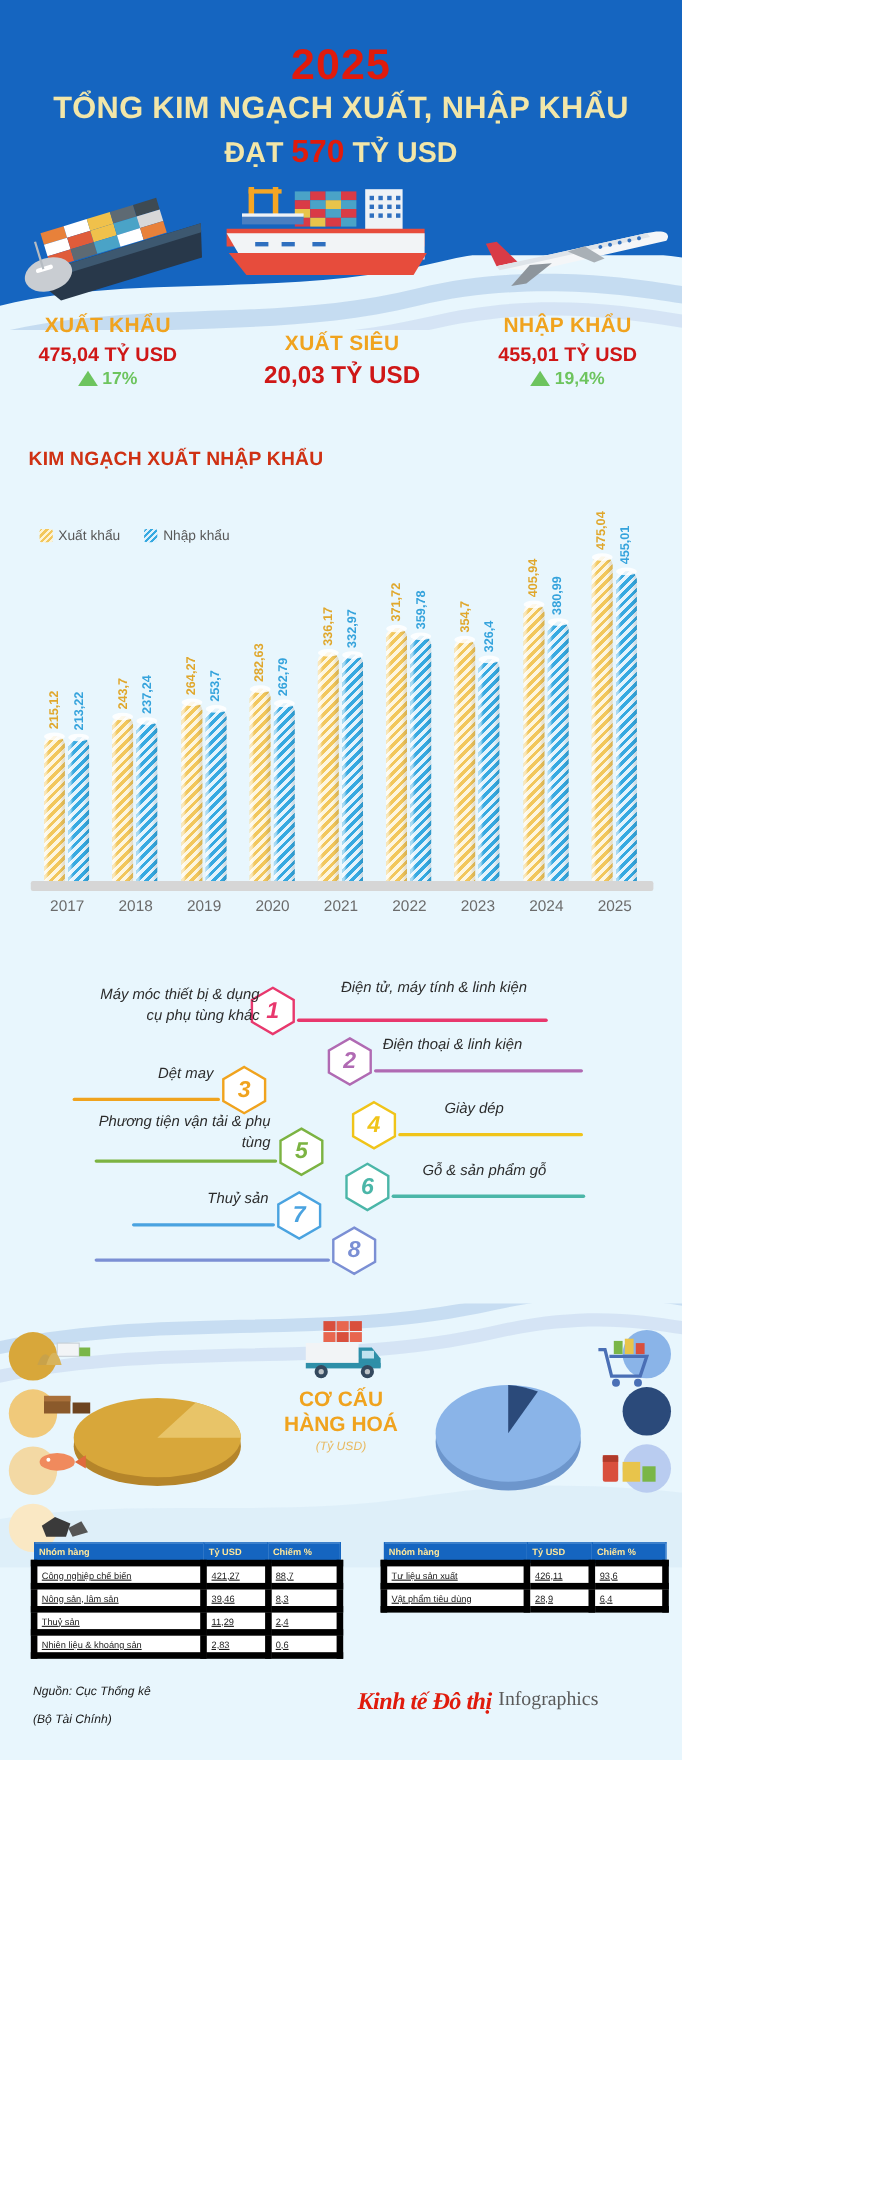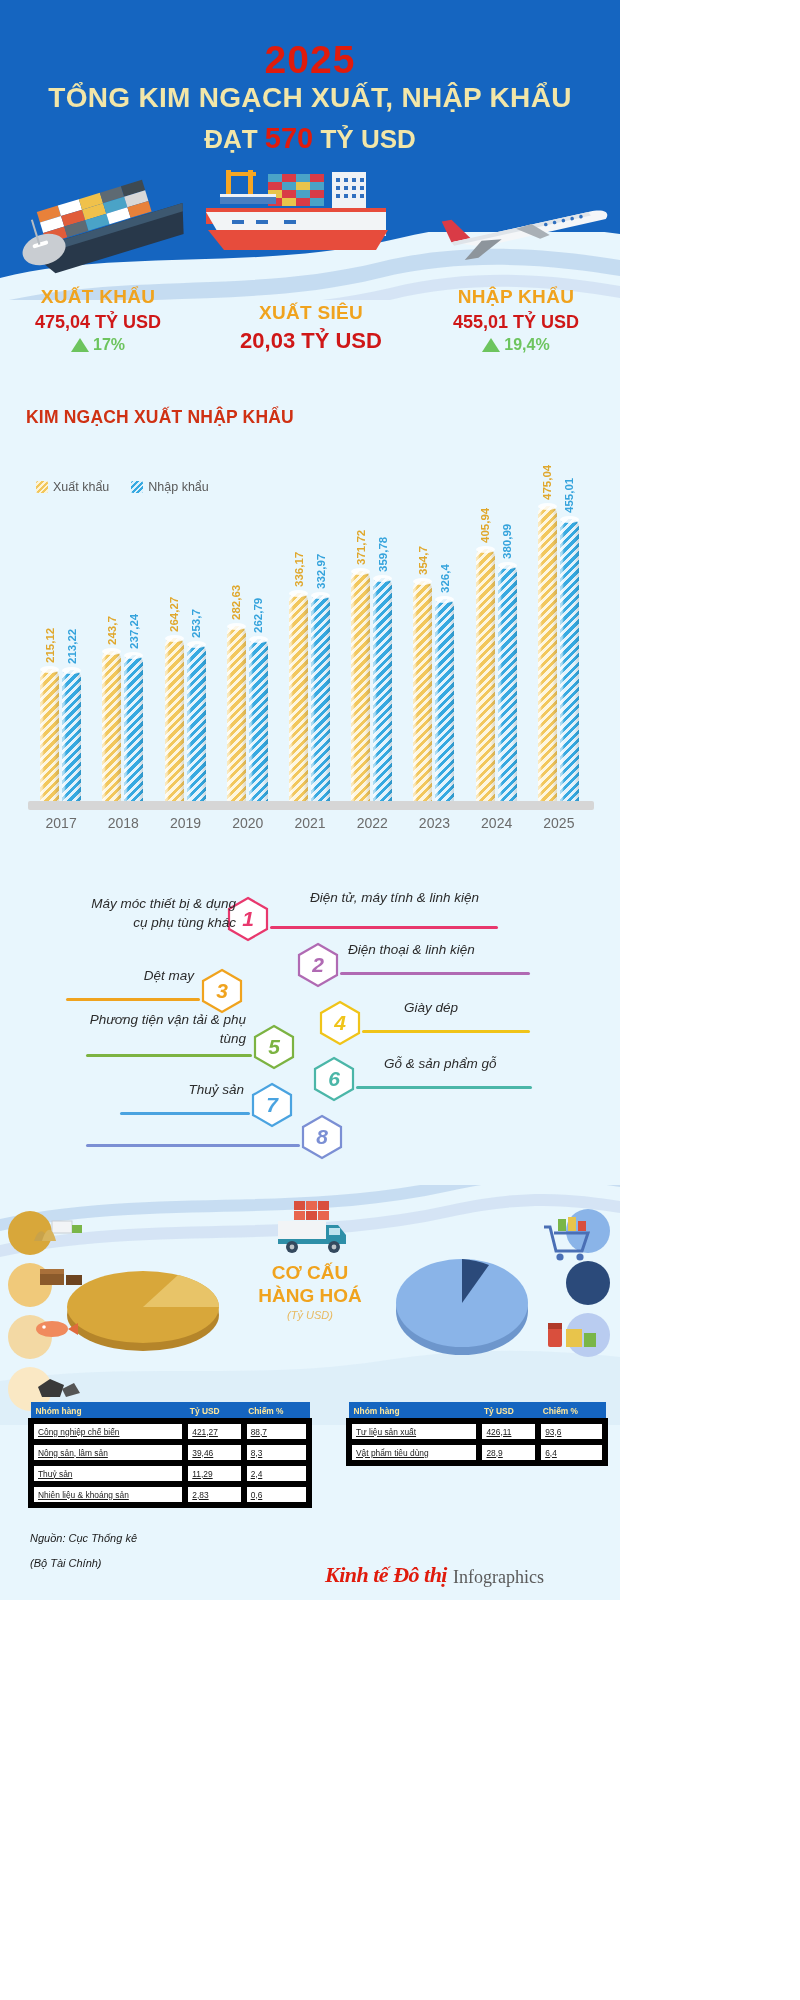--- a/index.html
+++ b/index.html
@@ -141,21 +141,21 @@
   #tbl-left  { left:12px; top:0; width:300px; }
   #tbl-right { left:330px; top:0; width:278px; }
   #tbl-left table, #tbl-right table { width:100%; }
 
   
   .footer { position:absolute; left:0; top:1520px; width:620px; height:80px; }
   .source {
     position:absolute; left:30px; top:6px; font-size:11px; font-style:italic;
     color:#1a1a1a; line-height:25px;
   }
-  .brand { position:absolute; left:325px; top:14px; display:flex; align-items:flex-end;margin-top:28px; }
+  .brand { position:absolute; left:325px; top:14px; display:flex; align-items:flex-start; }
   .brand-k { font-size:22px; font-weight:bold; font-style:italic; color:#e01b0c;
              letter-spacing:-.5px; font-family:"Liberation Serif", serif; }
   .brand-i { font-size:18px; color:#5a5a5a; margin-left:6px; font-family:"Liberation Serif", serif; }
 </style>
 </head>
 <body>
 
 <div class="page">
   <div class="sidefill"></div>
   <div class="botfill"></div>

